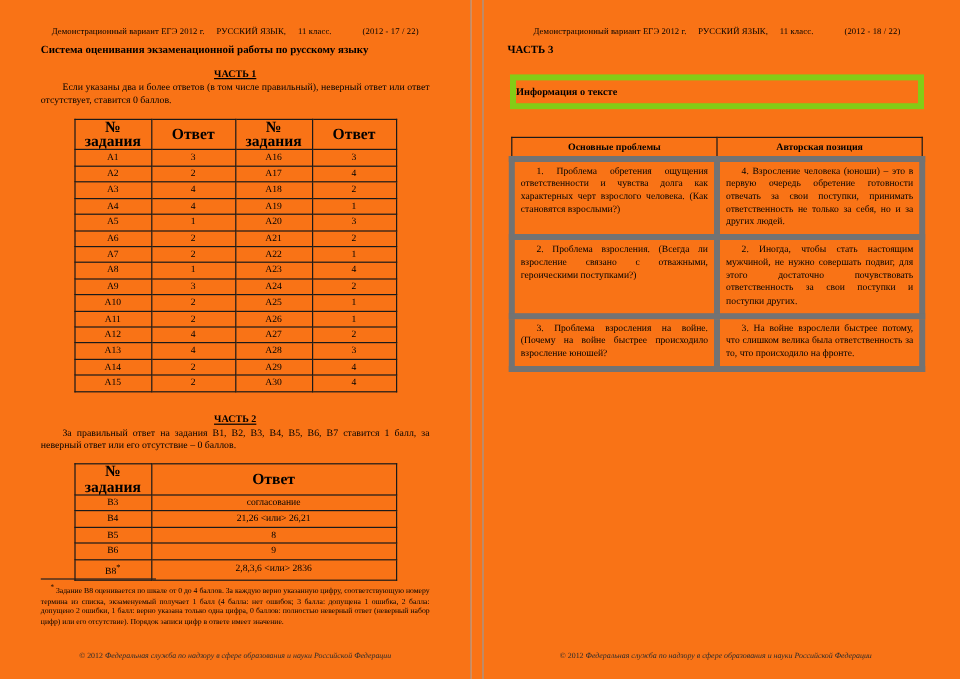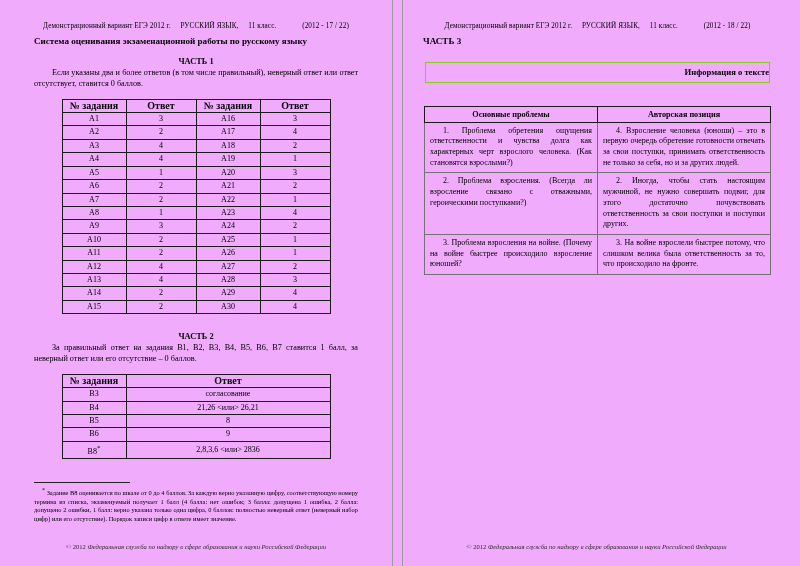--- a/index.html
+++ b/index.html
@@ -17,21 +17,21 @@
   .spread {
     display: flex;
     width: 800px;
     height: 566px;
     box-sizing: border-box;
   }
   .page {
     position: relative;
     box-sizing: border-box;
     height: 566px;
-    background: #f0abfc;
+    background: #f97316;
     border-right: 1px solid #9a9a9a;
     overflow: hidden;
   }
   .page.left  { width: 393px; padding: 22px 34px 0 34px; }
   .page.right { width: 407px; padding: 22px 28px 0 30px; border-right: none; }
 
   .page.right::before {
     content: "";
     position: absolute;
     left: 9px; top: 0; bottom: 0;
@@ -53,20 +53,21 @@
     font-size: 9.1px;
     font-weight: bold;
     margin: 0 0 11px 0;
     white-space: nowrap;
   }
   .part-title {
     font-size: 8.4px;
     font-weight: bold;
     text-align: center;
     margin: 0 0 2px 0;
+    text-decoration: underline;
   }
   .body-para {
     font-size: 8.2px;
     line-height: 1.32;
     text-align: justify;
     text-indent: 18px;
     margin: 0;
   }
 
   
@@ -79,21 +80,21 @@
     border: 1px solid #1a1a1a;
     font-weight: normal;
     font-size: 8px;
     text-align: center;
     padding: 0;
     height: 12.4px;
     line-height: 12.4px;
   }
   table.grid th {
     font-weight: bold;
-    font-size: 10px;
+    font-size: 13px;
   }
 
   
   #answers-a-table { width: 268px; margin-top: 9px; }
   #answers-a-table col.num { width: 64px; }
   #answers-a-table col.ans { width: 70px; }
 
   
   #answers-b-table { width: 268px; margin-top: 9px; }
   #answers-b-table col.num { width: 64px; }
@@ -132,22 +133,22 @@
     text-align: center;
     font-size: 6.6px;
     font-style: italic;
     color: #2b2b2b;
     white-space: nowrap;
   }
   .page-footer .nonital { font-style: normal; }
 
   
   .titled-box {
-    border: 1px solid #84cc16;
-    text-align: right;
+    border: 5px solid #84cc16;
+    text-align: left;
     font-size: 8.6px;
     font-weight: bold;
     padding: 4px 0 4.5px 0;
     margin: 10px 2px 0 2px;
   }
 
   #info-table {
     width: 347px;
     margin: 23px auto 0 auto;
     border-collapse: collapse;
@@ -157,21 +158,21 @@
   #info-table col { width: 50%; }
   #info-table th {
     border: 1px solid #1a1a1a;
     font-size: 8.2px;
     font-weight: bold;
     text-align: center;
     height: 15px;
     padding: 0;
   }
   #info-table td {
-    border: 1px solid #737373;
+    border: 5px solid #737373;
     font-size: 8px;
     line-height: 1.34;
     text-align: justify;
     text-indent: 13px;
     vertical-align: top;
     padding: 3px 5px 4px 5px;
   }
 </style>
 </head>
 <body>

